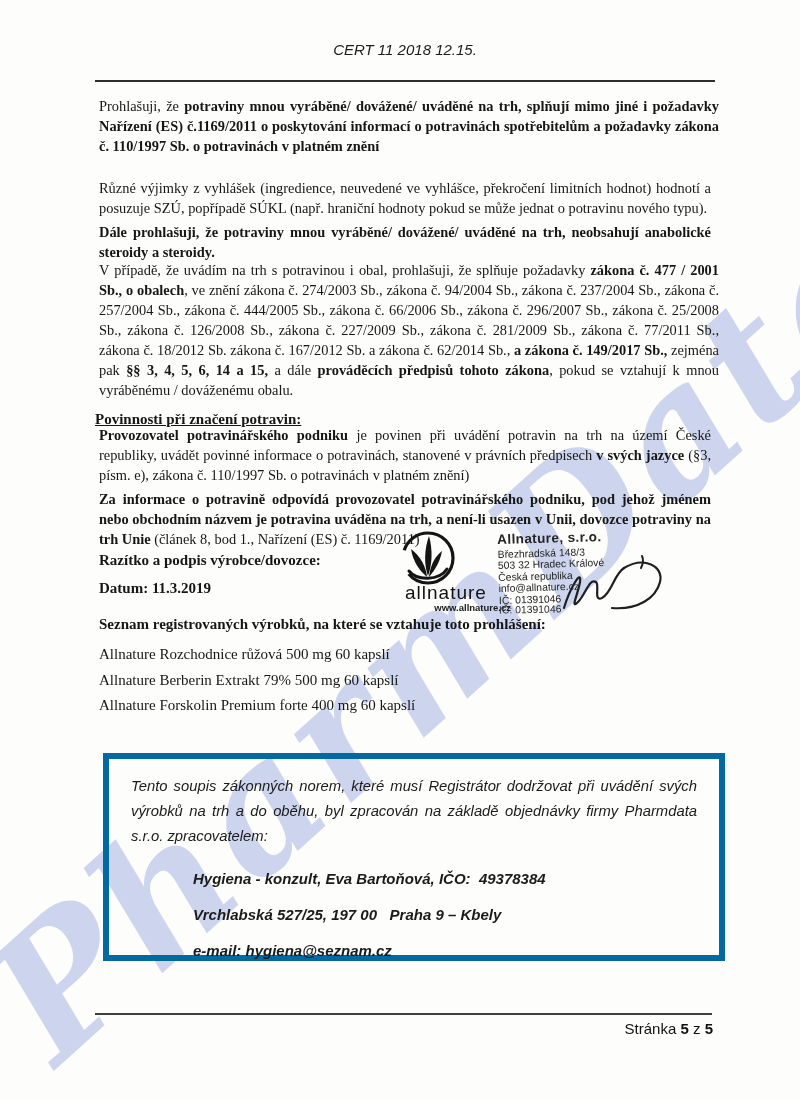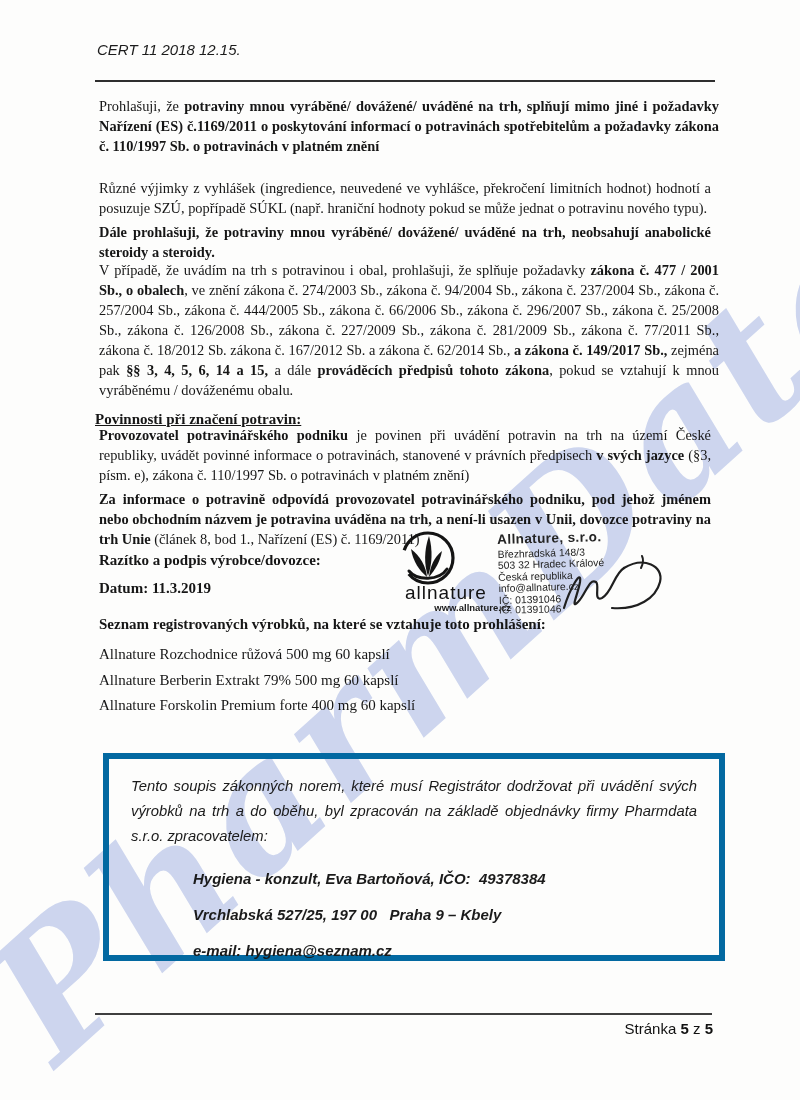--- a/index.html
+++ b/index.html
@@ -15,21 +15,21 @@
   .watermark{
     position:absolute;left:-52px;top:948px;
     transform:rotate(-42deg);transform-origin:0 0;
     font-family:"DejaVu Serif",serif;font-style:italic;font-weight:bold;
     font-size:172px;letter-spacing:7px;white-space:nowrap;
     color:#c5cfec;opacity:.85;z-index:0;user-select:none;
   }
   .content{position:relative;z-index:1;}
 
   .header-ref{
-    left:97px;top:41px;width:616px;text-align:left;
+    left:97px;top:41px;width:616px;text-align:center;
     font-family:"Liberation Sans",sans-serif;font-style:italic;
     font-size:15px;color:#1c1c1c;
   }
   .rule{background:#2e2e2e;height:2px;}
   .top-rule{left:95px;top:80px;width:620px;}
   .footer-rule{left:95px;top:1013px;width:617px;background:#3f3f3f;}
 
   .body{
     left:95px;width:620px;font-size:14.4px;line-height:20px;
     text-align:justify;

